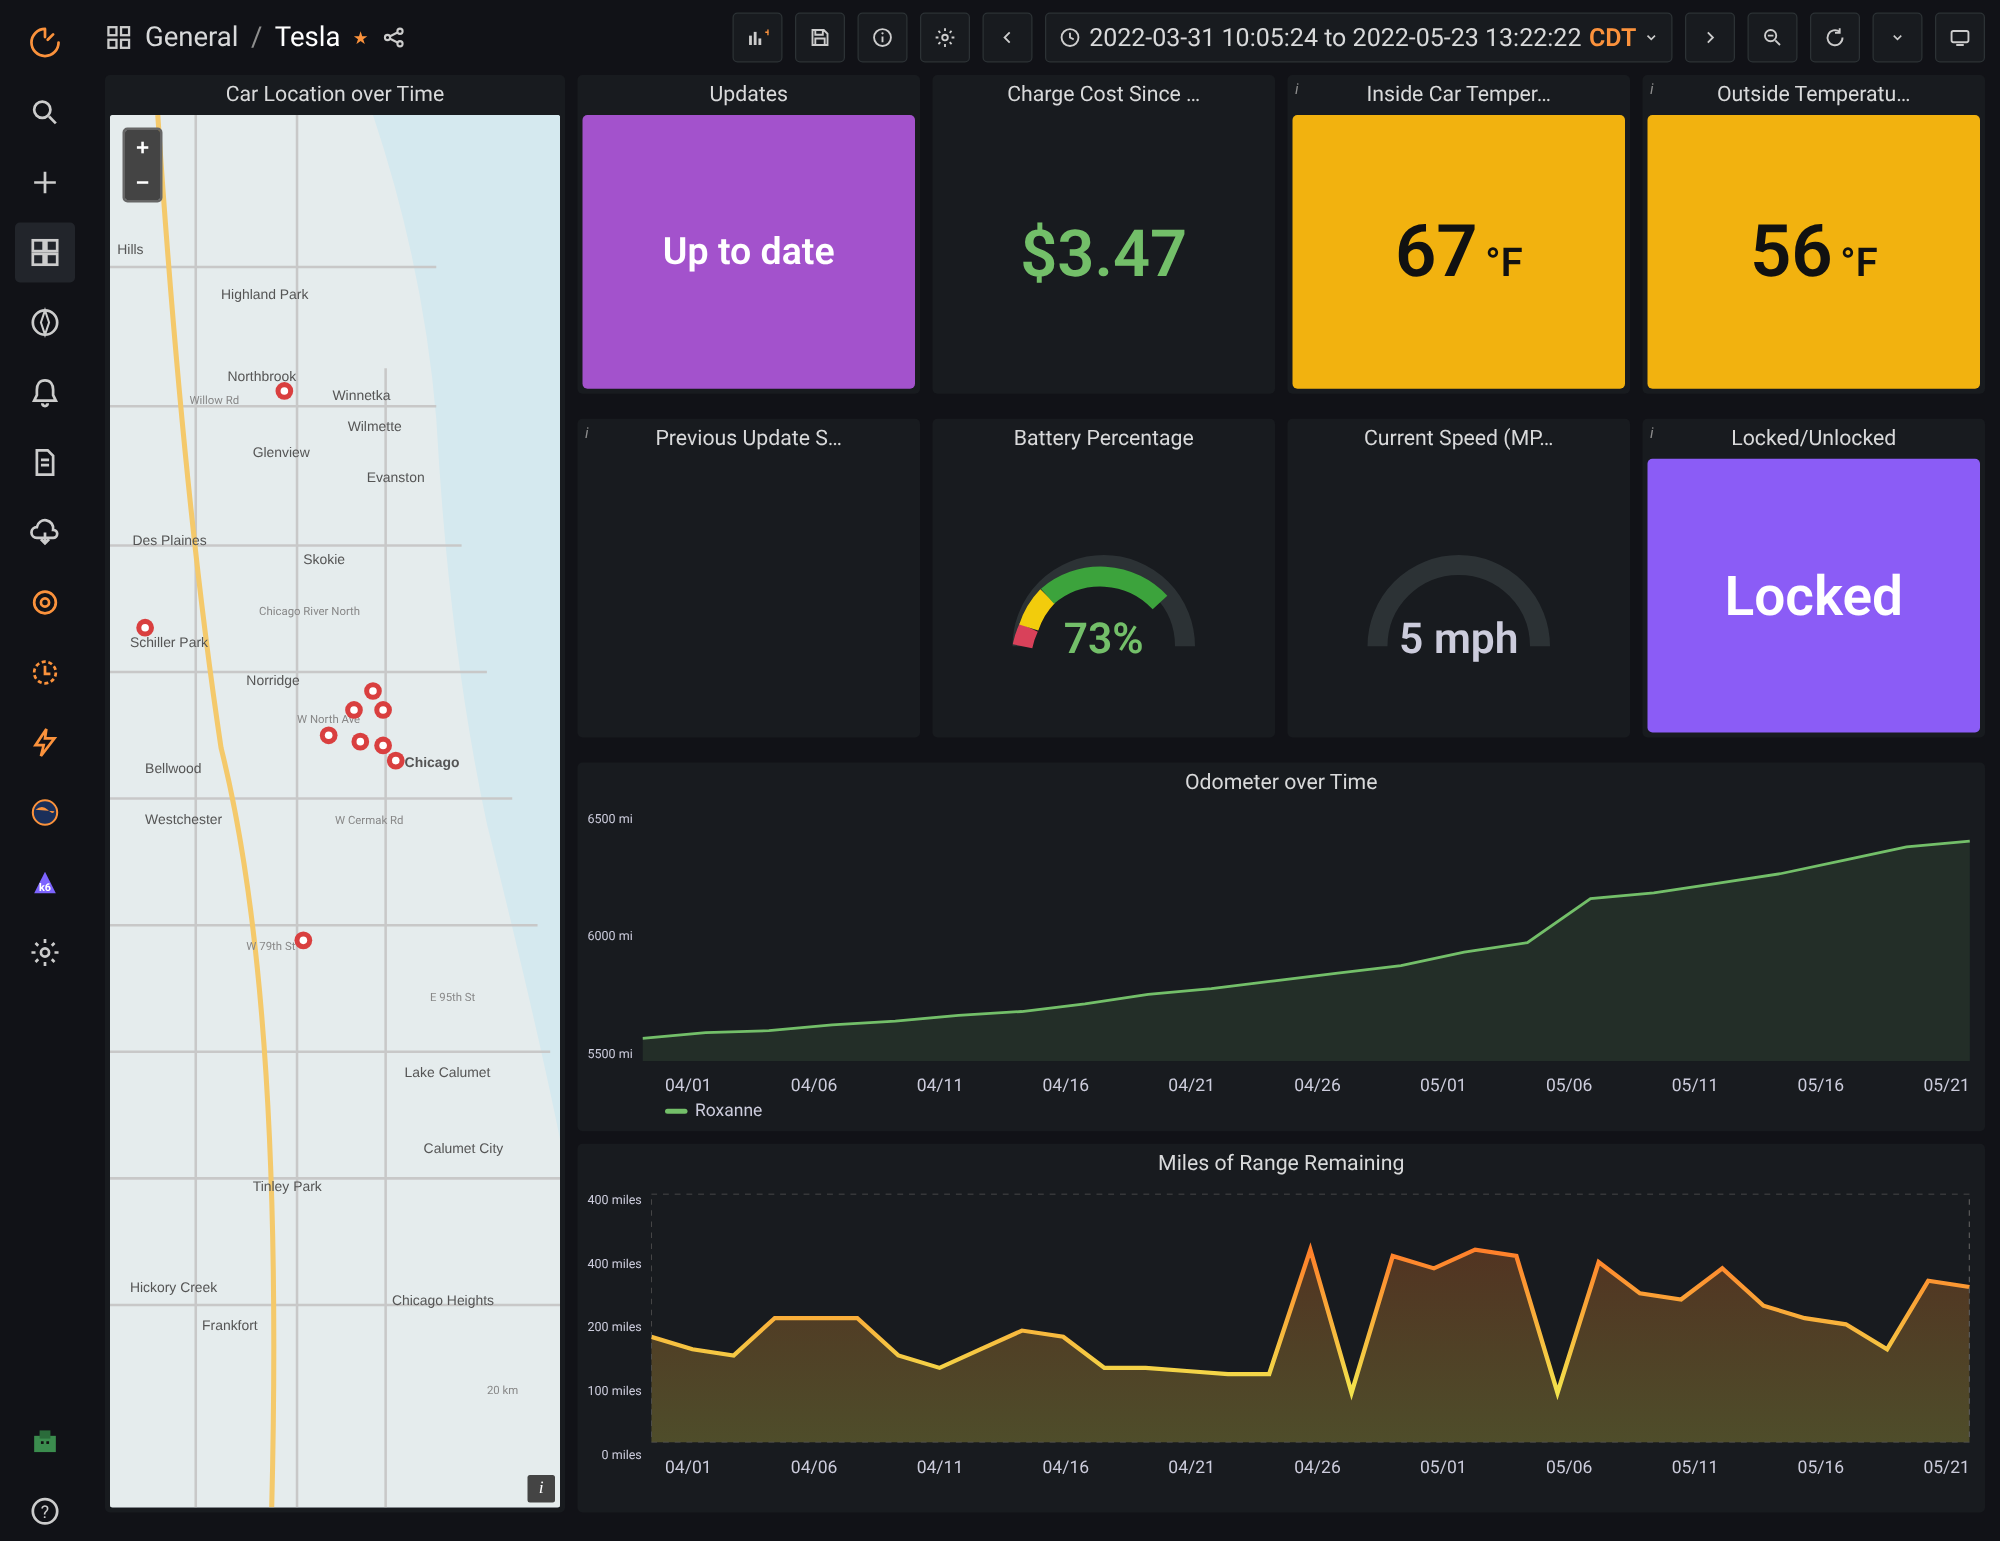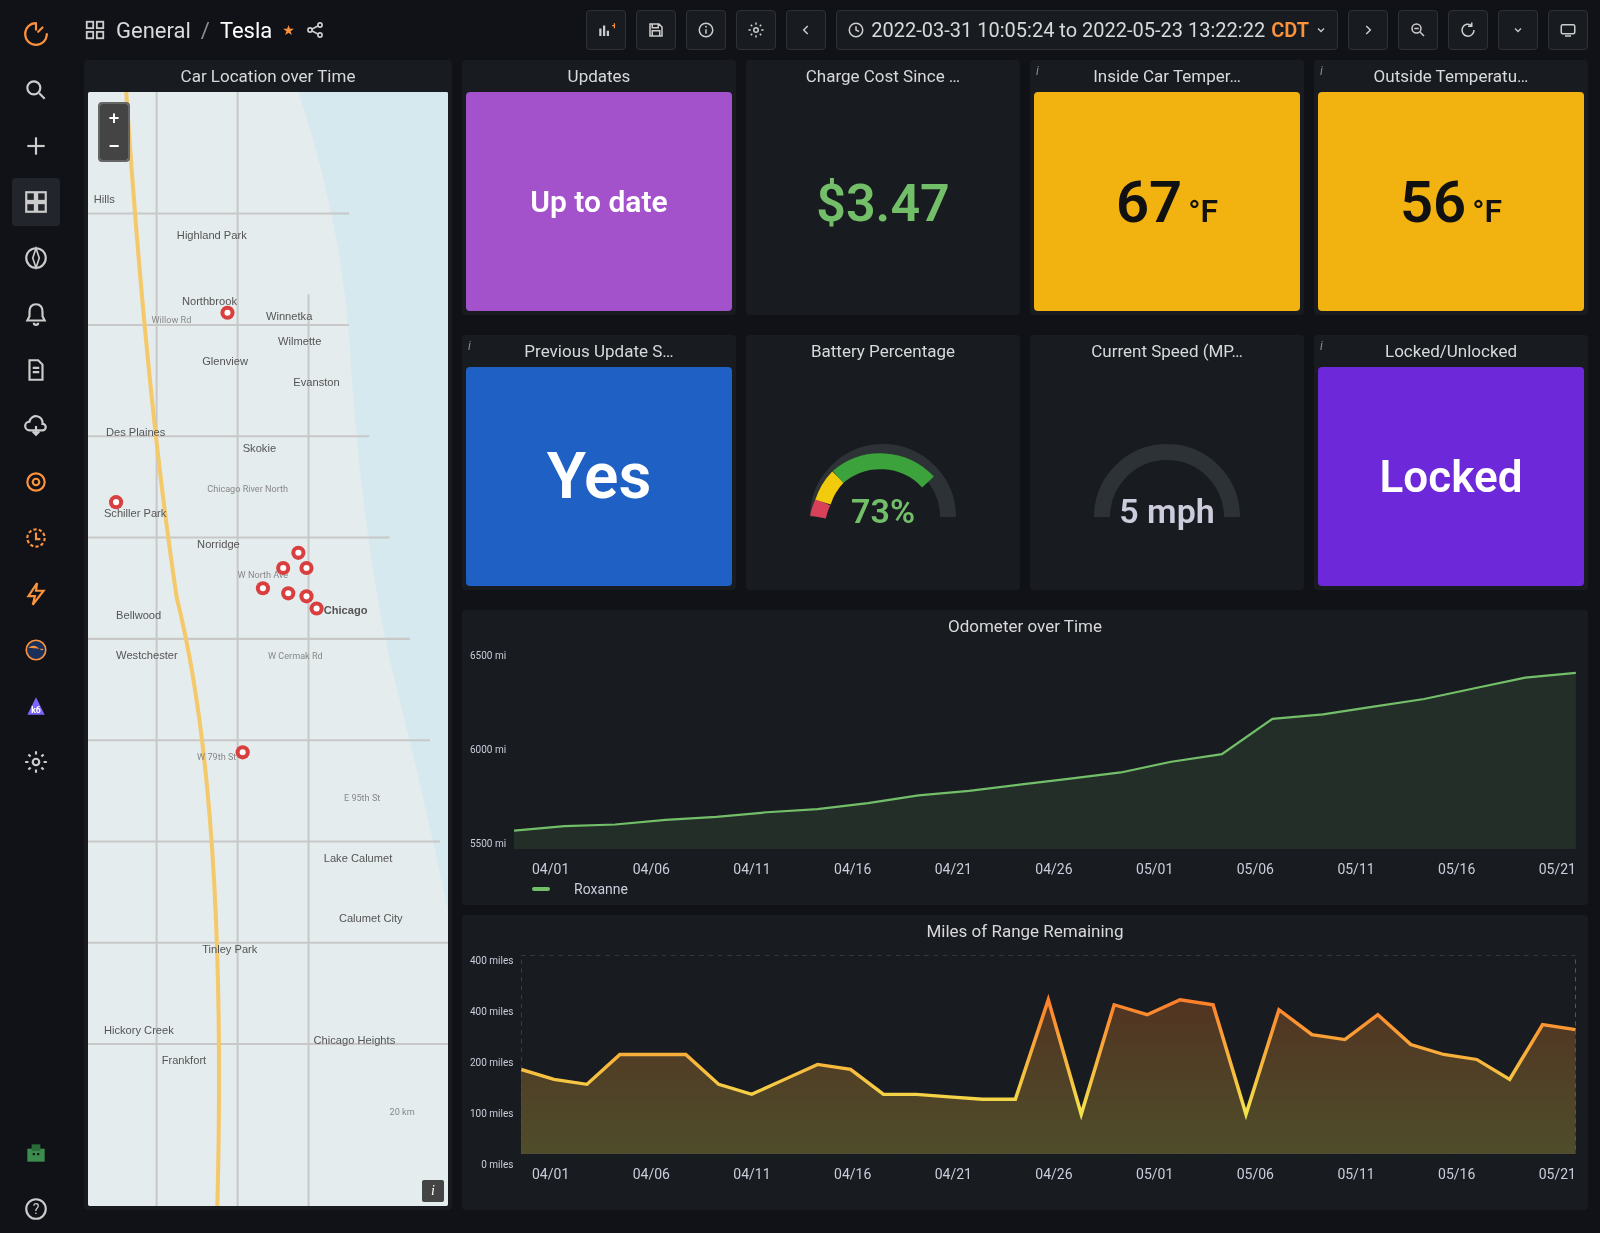--- a/index.html
+++ b/index.html
@@ -53,21 +53,21 @@
 .gauge-svg { width:170px; height:100px; }
 .gauge-val { font-size:34px; font-weight:600; margin-top:-36px; }
 
 
 .chart-panel { flex:1; }
 .chart-body { display:flex; padding:8px 12px 8px 8px; height:215px; }
 .y-axis { display:flex; flex-direction:column; justify-content:space-between; padding-right:8px; font-size:10px; color:#ccccdc; text-align:right;gap:40px; }
 .plot-area { flex:1; position:relative; }
 .plot-area svg { width:100%; height:100%; display:block; }
 .x-axis { display:flex; justify-content:space-between; padding:4px 12px 0 70px; font-size:14px; color:#ccccdc; }
-.legend { padding:4px 0 8px 70px; display:flex; align-items:center; gap:24px; font-size:14px; color:#ccccdc; }
+.legend { padding:4px 0 8px 70px; display:flex; align-items:center; gap:6px; font-size:14px; color:#ccccdc; }
 .legend .swatch { width:18px; height:4px; border-radius:2px; }
 
 
 .mlabel { font-size:11px; fill:#555; font-family:sans-serif; }
 .road { stroke:#c8c8c8; stroke-width:2; fill:none; }
 .road-lbl { font-size:9px; fill:#888; }
 .marker { fill:#d93f3f; }
 </style>
 </head>
 <body>
@@ -399,23 +399,20 @@
               <div class="stat-tile" style="background:#f2b20f">
                   <div class="stat-text" style="color:#111;font-size:58px"><span>56</span><span class="unit">°F</span></div>
                 </div>
             </div>
           </div>
 
           <div class="row" style="height:255px;">
             <div class="panel" style="flex:1">
               <span class="info">i</span>
               <div class="panel-title">Previous Update S…</div>
-              <div class="stat-tile" style="background:#1f60c4">
-                  <div class="stat-text" style="color:#fff;font-size:64px">Yes</div>
-                </div>
             </div>
             <div class="panel" style="flex:1">
               <div class="panel-title">Battery Percentage</div>
               <div class="panel-body">
                   <div class="gauge-wrap">
                 <svg class="gauge-svg" viewBox="0 0 170 100">
                   <path d="M20 90 A65 65 0 0 1 150 90" stroke="#2c3235" stroke-width="16" fill="none"></path>
                   <path d="M20 90 A65 65 0 0 1 25 75" stroke="#d9415a" stroke-width="16" fill="none"></path>
                   <path d="M25 75 A65 65 0 0 1 40 50" stroke="#f2cc0c" stroke-width="16" fill="none"></path>
                   <path d="M40 50 A65 65 0 0 1 130 55" stroke="#3ca33c" stroke-width="16" fill="none"></path>
@@ -431,21 +428,21 @@
                 <svg class="gauge-svg" viewBox="0 0 170 100">
                   <path d="M20 90 A65 65 0 0 1 150 90" stroke="#2c3235" stroke-width="16" fill="none"></path>
                 </svg>
                 <div class="gauge-val" style="color:#ccccdc">5 mph</div>
               </div>
                 </div>
             </div>
             <div class="panel" style="flex:1">
               <span class="info">i</span>
               <div class="panel-title">Locked/Unlocked</div>
-              <div class="stat-tile" style="background:#6d28d9">
+              <div class="stat-tile" style="background:#8b5cf6">
                   <div class="stat-text" style="color:#fff;font-size:44px">Locked</div>
                 </div>
             </div>
           </div>
 
           <div class="panel chart-panel" style="height:300px">
             <div class="panel-title">Odometer over Time</div>
             <div class="chart-body">
               <div class="y-axis" id="odo-y">
                   <div>6500 mi</div>

